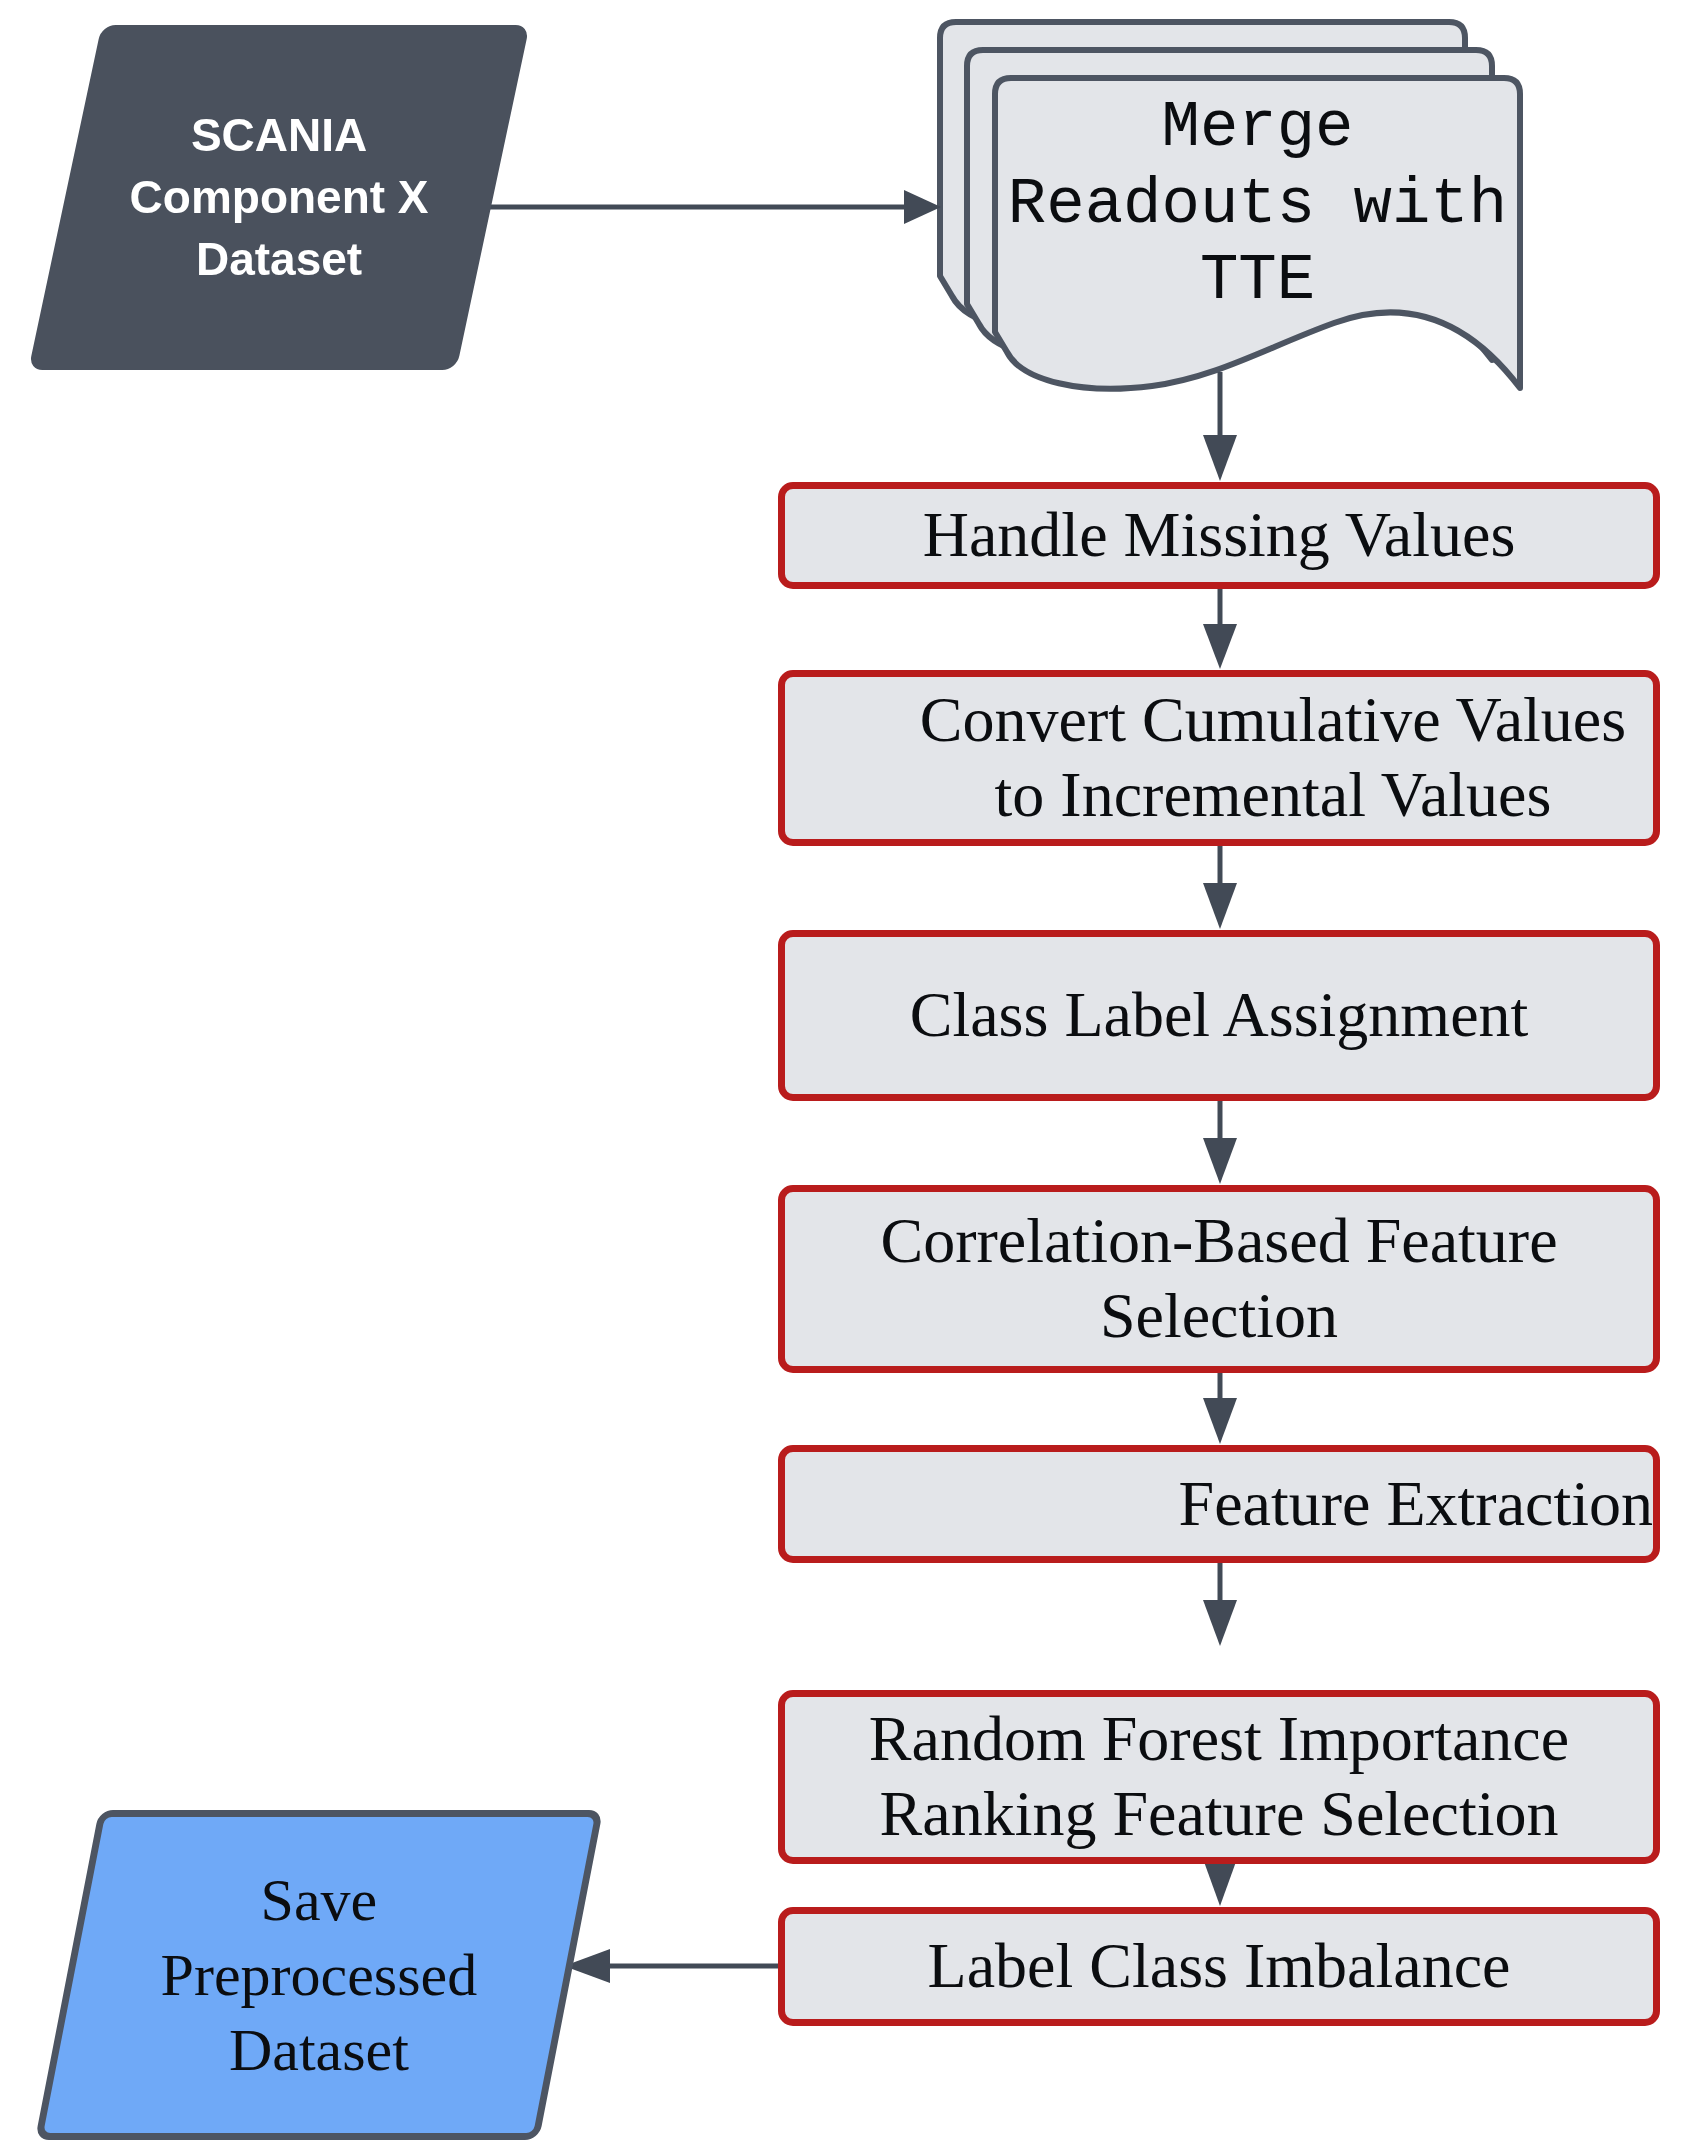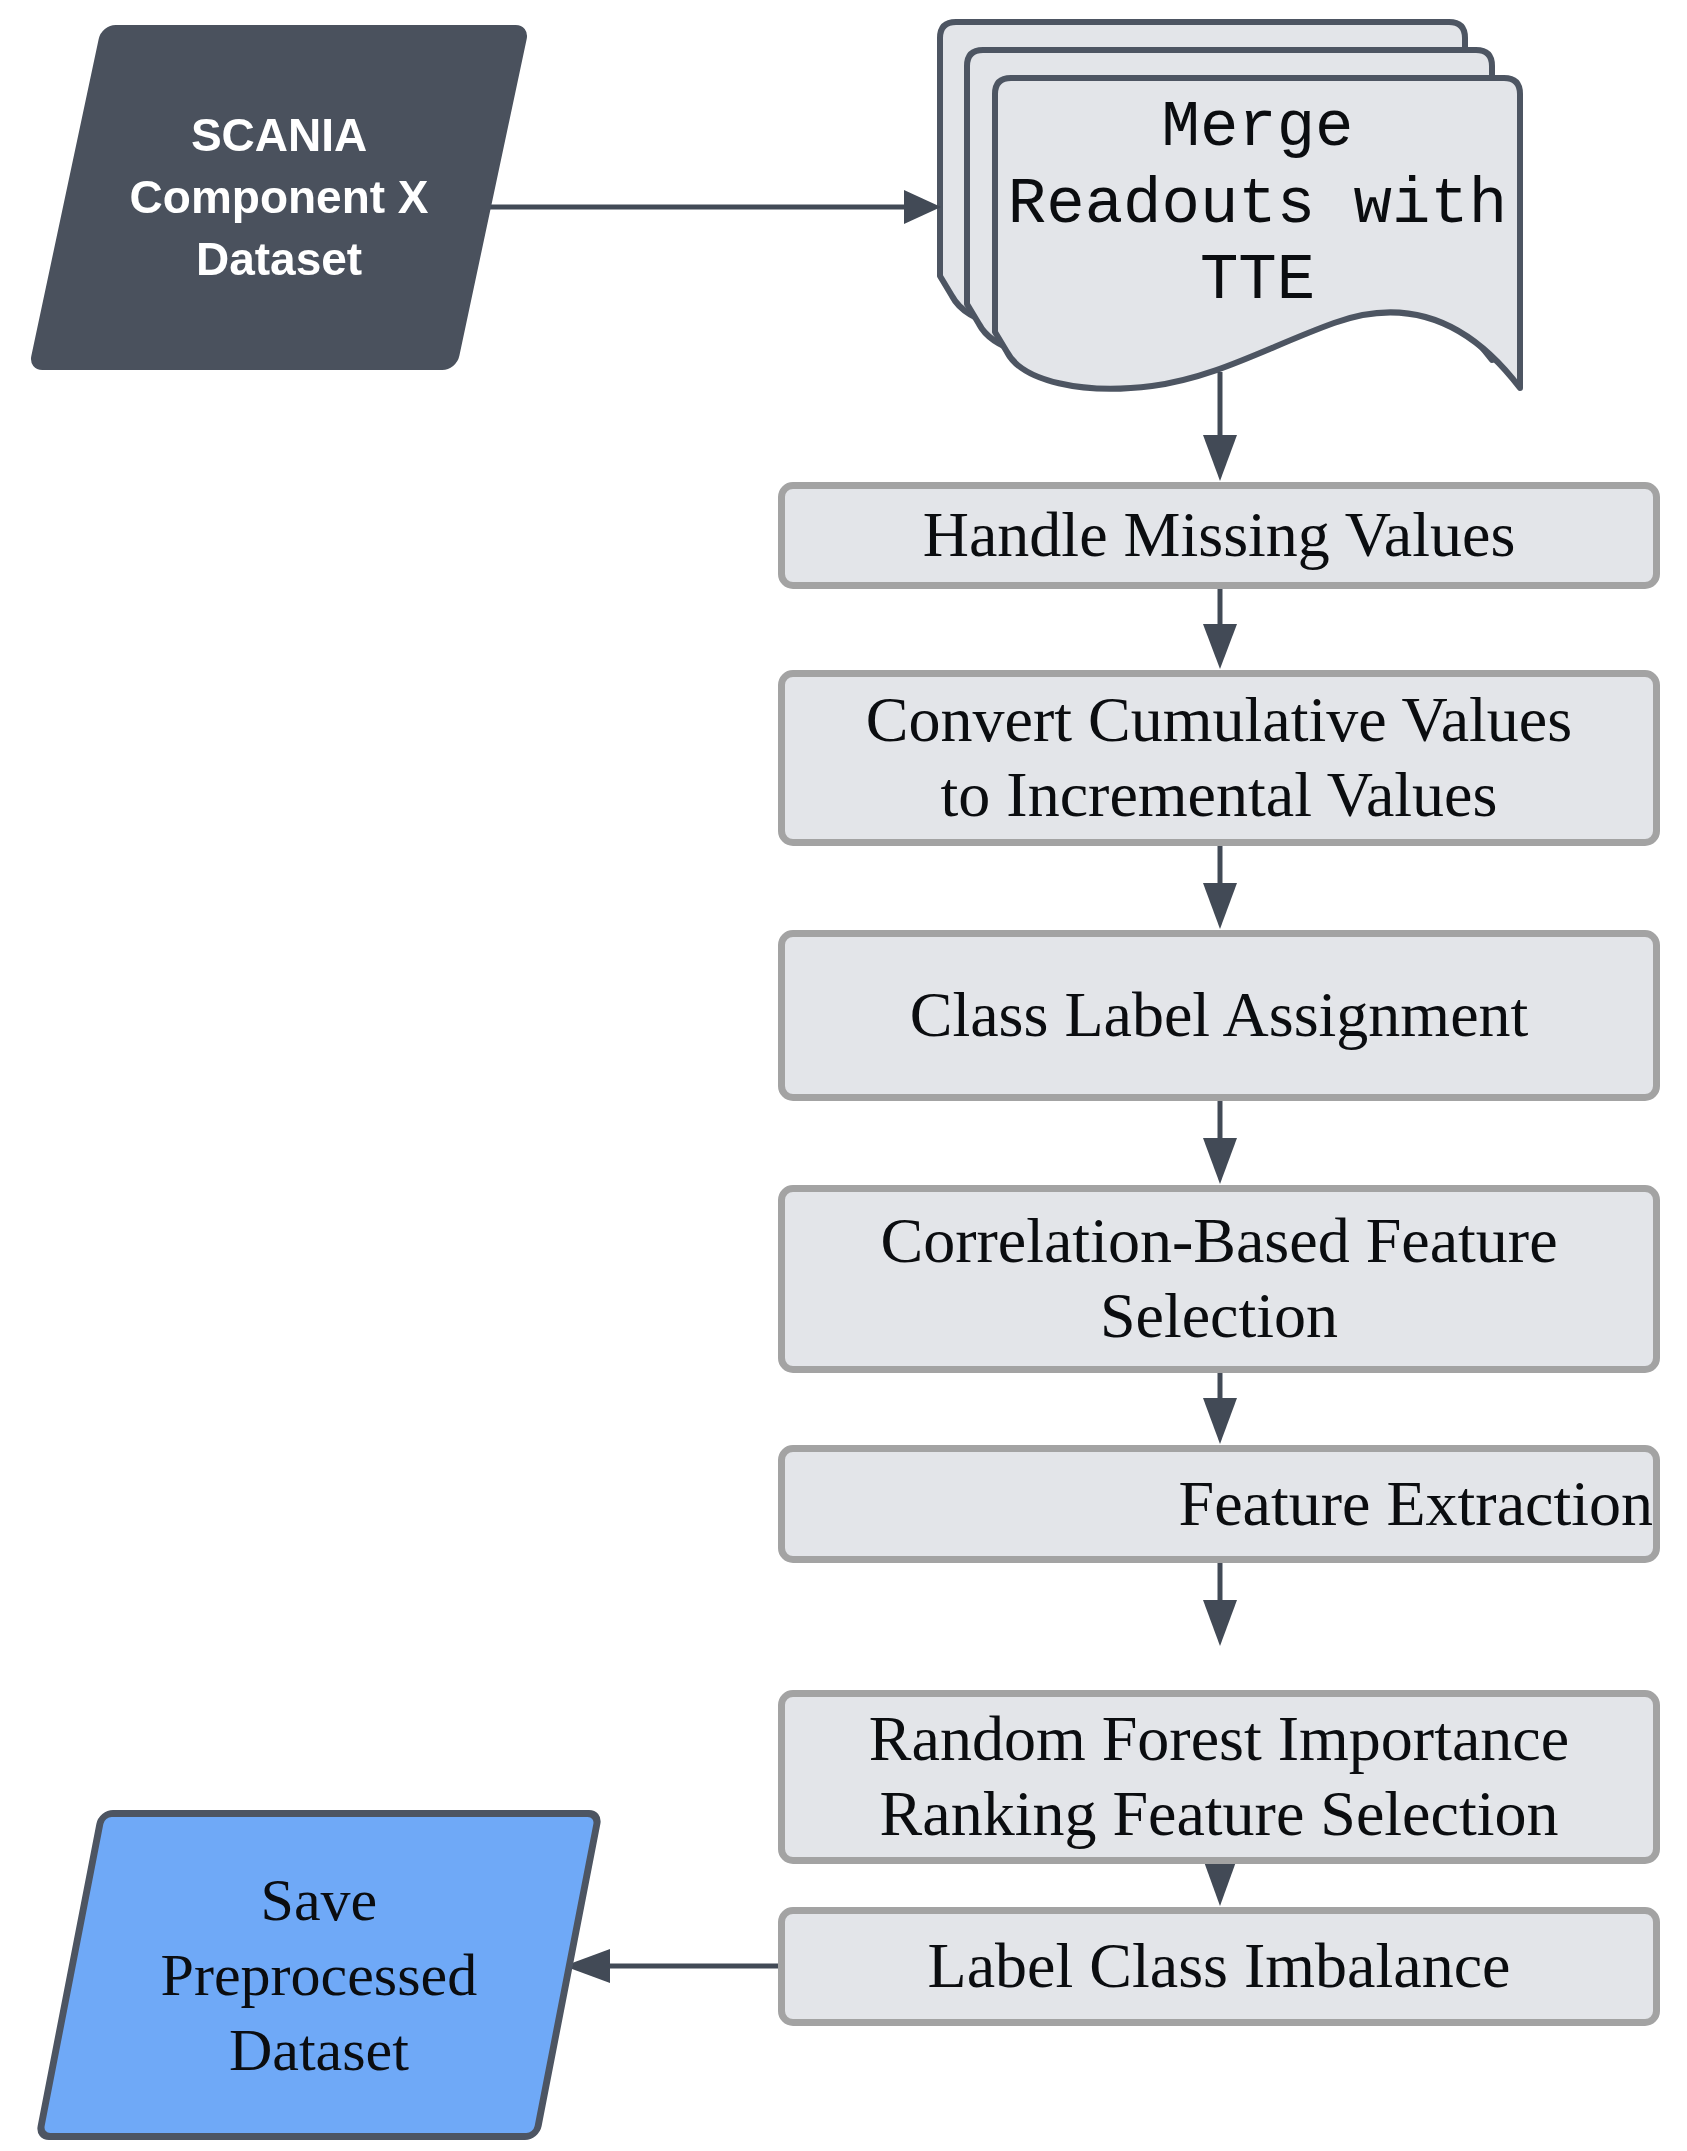--- a/index.html
+++ b/index.html
@@ -11,30 +11,30 @@
     overflow:hidden;
   }
   .layer-svg { position:absolute; left:0; top:0; width:1687px; height:2151px; }
 
   
   .pbox {
     position:absolute;
     left:778px; width:882px;
     box-sizing:border-box;
     background:#e3e5e9;
-    border:7px solid #a3a3a3;
+    border:7px solid #b91c1c;
     border-radius:15px;
     display:flex; align-items:center; justify-content:center;
     text-align:center;
     color:#0b0d10;
     font-size:64px; line-height:1.17;
   }
   .pbox .lbl { max-width:760px; }
   #box-missing  { top:482px;  height:107px; }
-  #box-convert  { top:670px;  height:176px; }
+  #box-convert  { top:670px;  height:176px;justify-content:flex-end; }
   #box-classlbl { top:930px;  height:171px; }
   #box-corr     { top:1185px; height:188px; }
   #box-feat     { top:1445px; height:118px;justify-content:flex-end; }
   #box-rf       { top:1690px; height:174px; }
   #box-imb      { top:1907px; height:119px; }
 
   
   .para {
     position:absolute;
     box-sizing:border-box;

